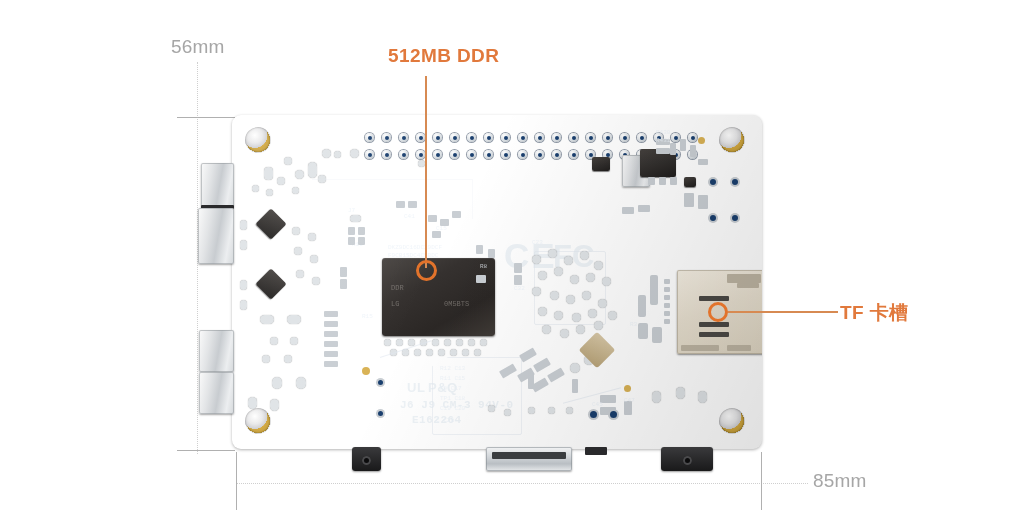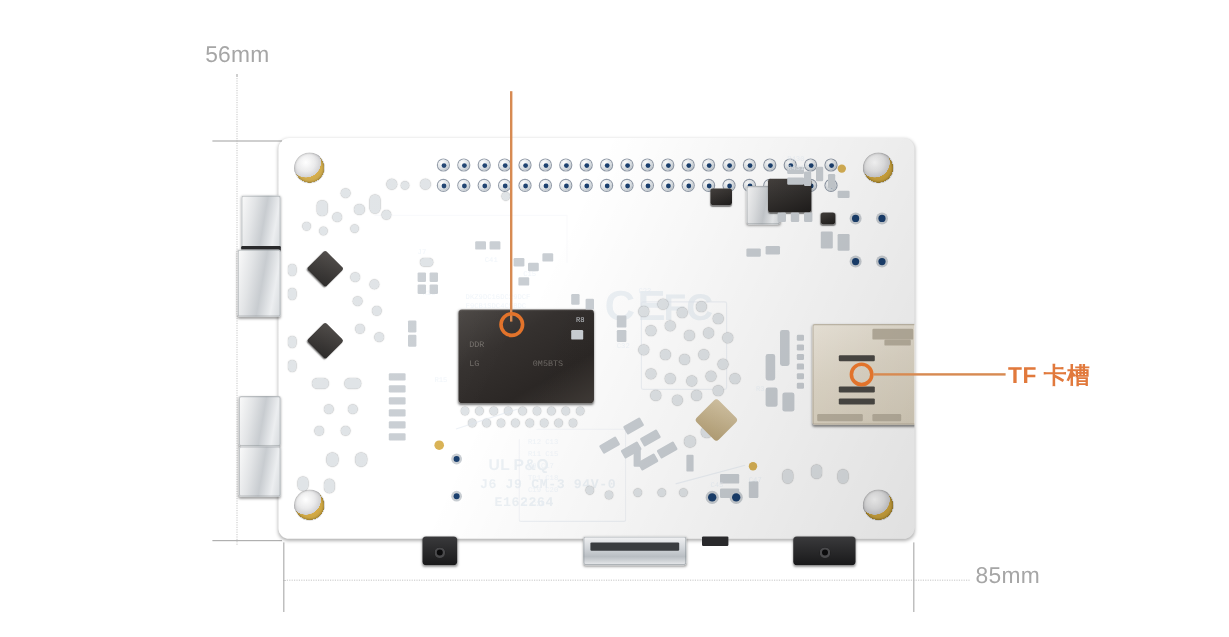--- a/index.html
+++ b/index.html
@@ -603,18 +603,19 @@
   <div class="conn-silver" style="left:199px;top:330px;width:35px;height:42px;"></div>
   <div class="conn-silver" style="left:199px;top:372px;width:35px;height:42px;"></div>
 
   <div class="jack" style="left:352px;top:447px;width:29px;height:24px;"></div>
   <div class="hdmi" style="left:486px;top:447px;width:86px;height:24px;"></div>
   <div class="conn-dark" style="left:585px;top:447px;width:22px;height:8px;"></div>
   <div class="jack" style="left:661px;top:447px;width:52px;height:24px;"></div>
 
   <div class="leader" id="leader-ddr"></div>
   <div class="marker-ring" id="marker-ddr"></div>
+  <div class="callout-label" id="callout-ddr-label">512MB DDR</div>
 
   <div class="leader" id="leader-tf"></div>
   <div class="marker-ring" id="marker-tf"></div>
   <div class="callout-label" id="callout-tf-label">TF 卡槽</div>
 
 </div>
 
 </body></html>

